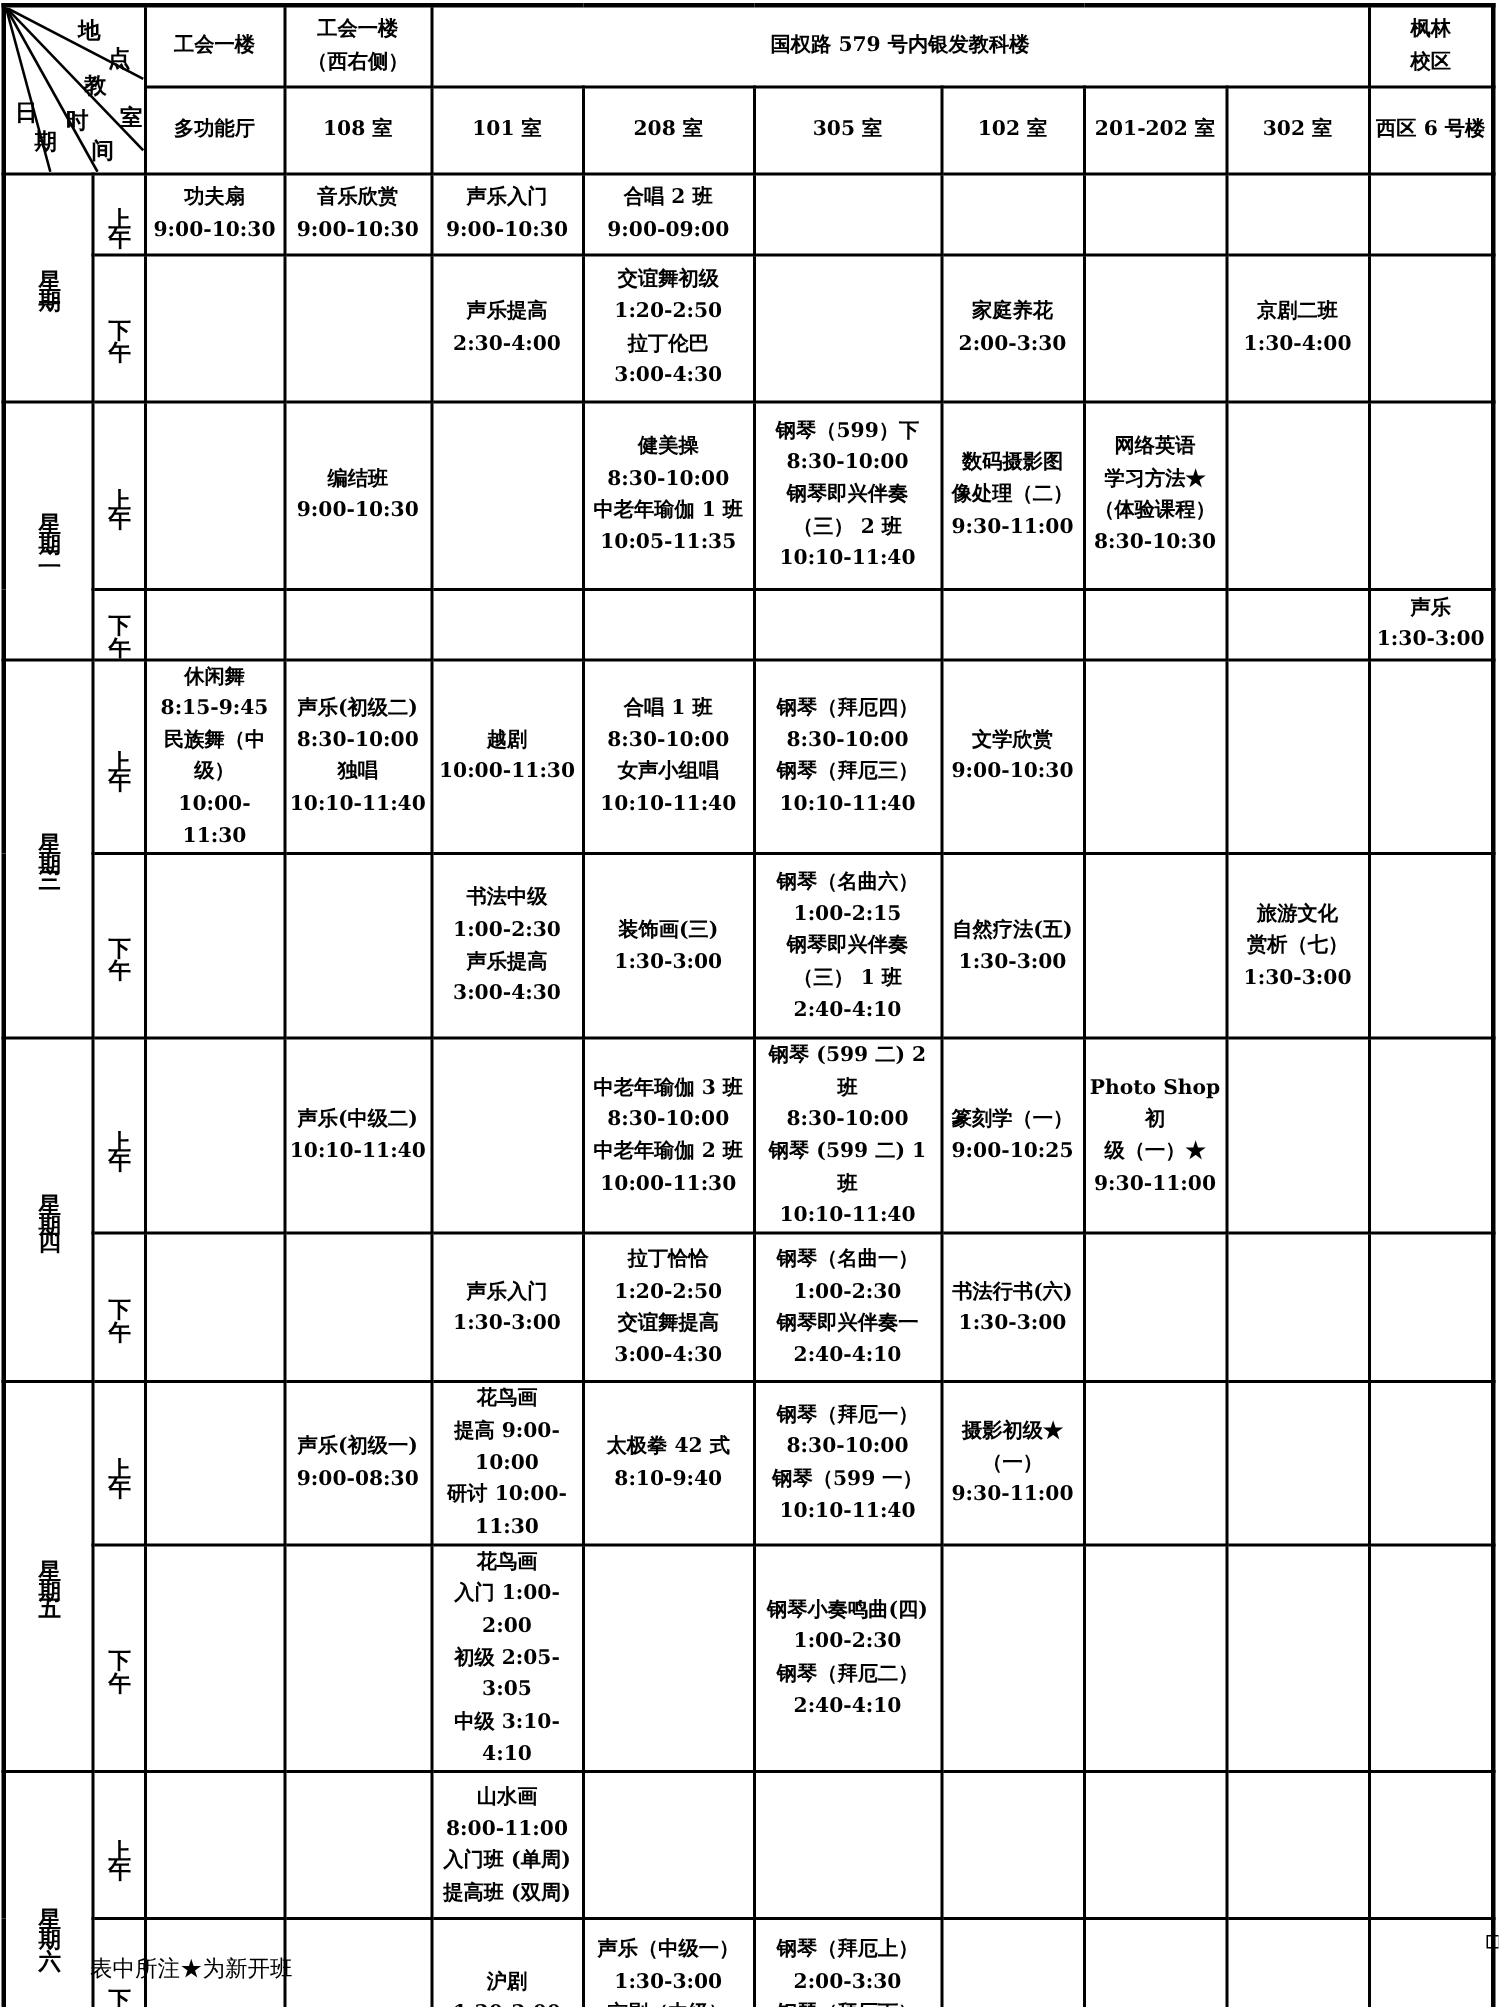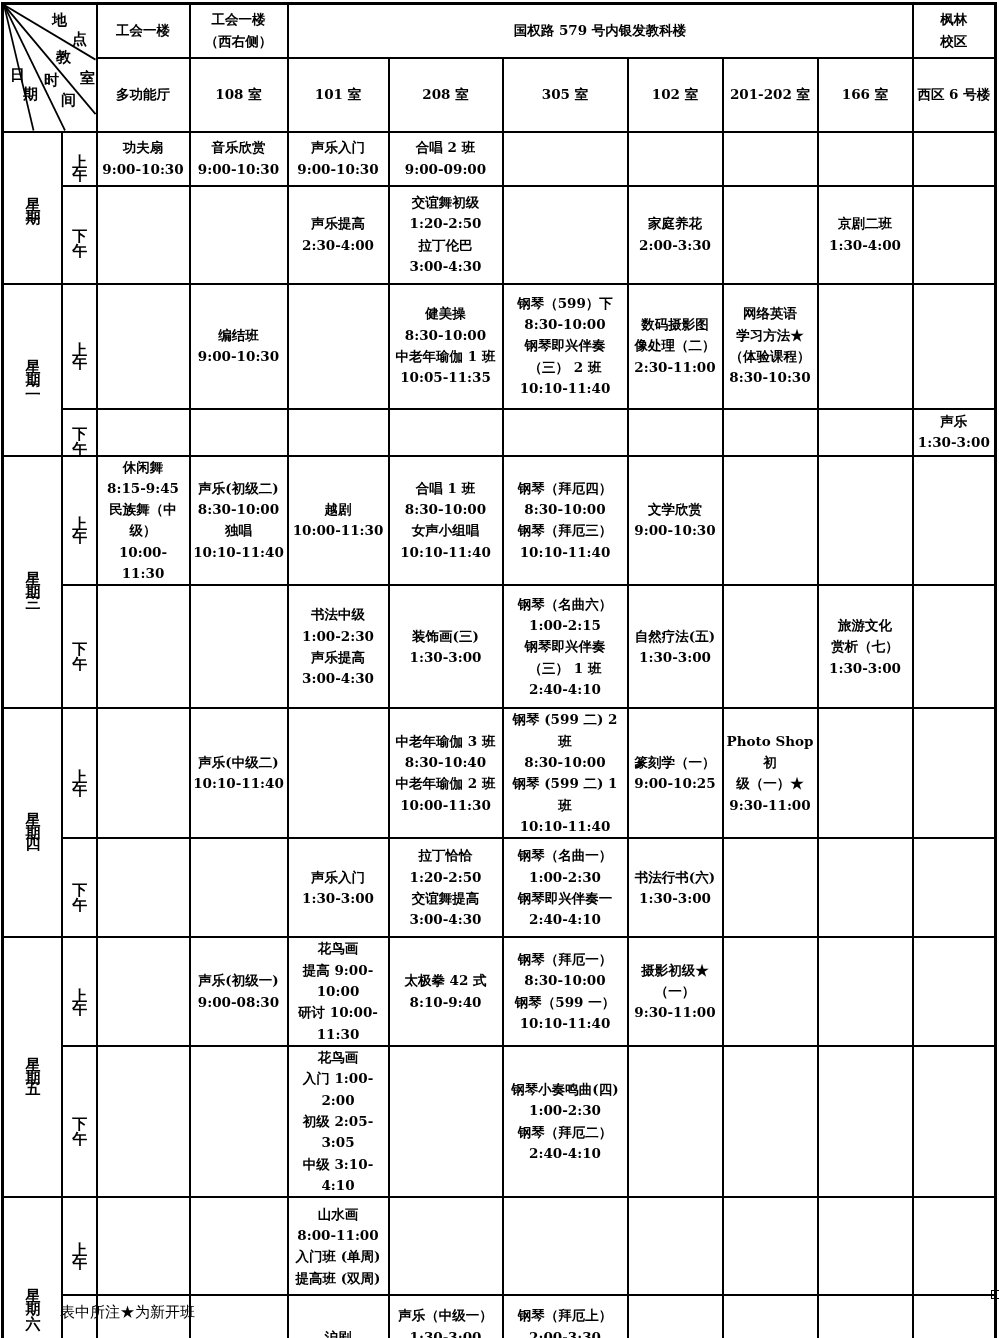--- a/index.html
+++ b/index.html
@@ -76,29 +76,29 @@
       </div>
     </td>
     <td class="hdr">工会一楼</td>
     <td class="hdr">工会一楼
 （西右侧）</td>
     <td class="hdr" colspan="6">国权路 579 号内银发教科楼</td>
     <td class="hdr">枫林
 校区</td>
   </tr>
 
-  <tr style="height:74px">
+  <tr style="height:58px">
     <td class="hdr">多功能厅</td>
     <td class="hdr">108 室</td>
     <td class="hdr">101 室</td>
     <td class="hdr">208 室</td>
     <td class="hdr">305 室</td>
     <td class="hdr">102 室</td>
     <td class="hdr">201-202 室</td>
-    <td class="hdr">166 室</td>
+    <td class="hdr">302 室</td>
     <td class="hdr">西区 6 号楼</td>
   </tr>
 
   <tr style="height:54px">
     <td rowspan="2"><span class="vtext vday">星期一</span></td>
     <td><span class="vtext vperiod">上午</span></td>
     <td>功夫扇
 9:00-10:30</td>
     <td>音乐欣赏
 9:00-10:30</td>
@@ -142,21 +142,21 @@
 8:30-10:00
 中老年瑜伽 1 班
 10:05-11:35</td>
     <td>钢琴（599）下
 8:30-10:00
 钢琴即兴伴奏
 （三） 2 班
 10:10-11:40</td>
     <td>数码摄影图
 像处理（二）
-2:30-11:00</td>
+9:30-11:00</td>
     <td>网络英语
 学习方法★
 （体验课程）
 8:30-10:30</td>
     <td></td>
     <td></td>
   </tr>
   <tr style="height:47px">
     <td><span class="vtext vperiod">下午</span></td>
     <td></td>
@@ -223,21 +223,21 @@
   </tr>
 
   <tr style="height:103px">
     <td rowspan="2"><span class="vtext vday">星期四</span></td>
     <td><span class="vtext vperiod">上午</span></td>
     <td></td>
     <td>声乐(中级二)
 10:10-11:40</td>
     <td></td>
     <td>中老年瑜伽 3 班
-8:30-10:40
+8:30-10:00
 中老年瑜伽 2 班
 10:00-11:30</td>
     <td>钢琴 (599 二) 2 班
 8:30-10:00
 钢琴 (599 二) 1 班
 10:10-11:40</td>
     <td>篆刻学（一）
 9:00-10:25</td>
     <td>Photo Shop 初
 级（一）★

